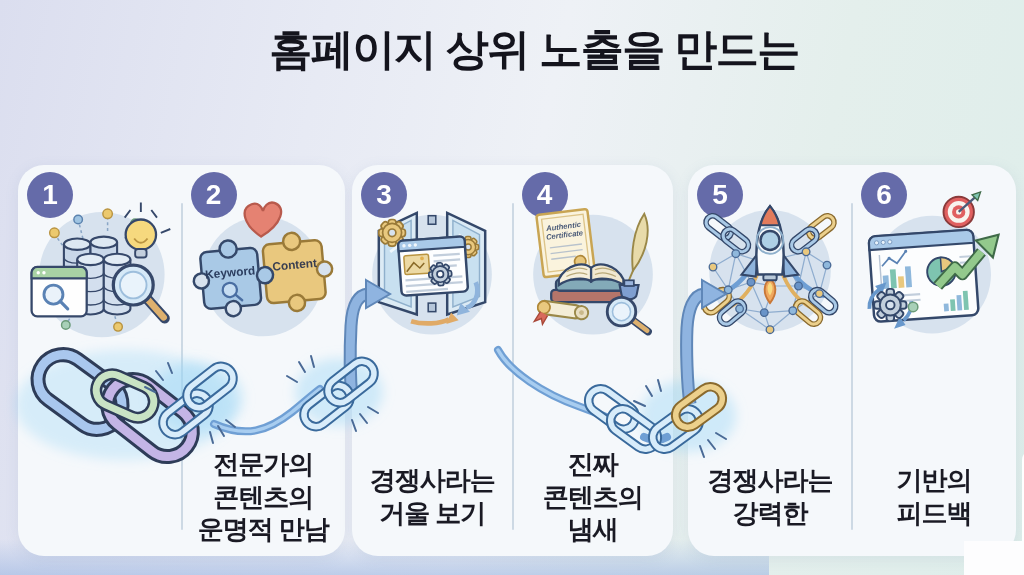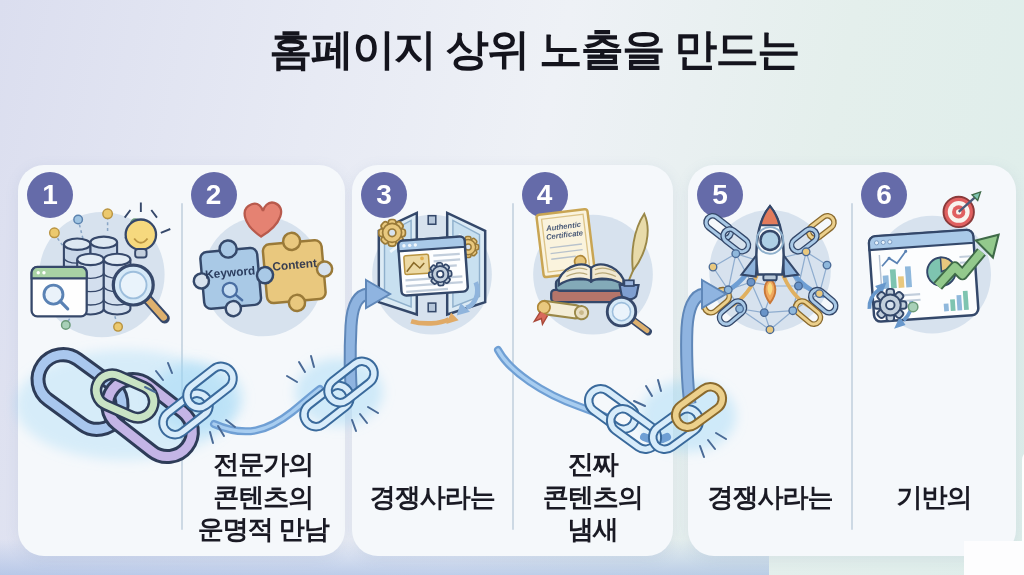--- a/index.html
+++ b/index.html
@@ -211,20 +211,21 @@
           <g>
             <path d="M58,137 a28,11 0 0 0 40,-2" fill="none" stroke="#e0aa66" stroke-width="5"></path>
             <polygon points="100,128 108,136 95,140" fill="#e0aa66"></polygon>
             <path d="M126,96 a16,19 0 0 1 -10,27" fill="none" stroke="#8fb4dc" stroke-width="5"></path>
             <polygon points="110,118 120,127 106,131" fill="#8fb4dc"></polygon>
           </g>
         </svg>
       </div>
       <div class="label">
         <div>경쟁사라는</div>
+        <div>거울 보기</div>
       </div>
     </div>
 
     <div class="panel right">
       <div class="badge">4</div>
       <div class="illus">
         <svg viewBox="0 0 160 160">
           <circle cx="80" cy="88" r="63" fill="#d7e2ee"></circle>
           <g transform="rotate(-7 50 54)">
             <rect x="24" y="22" width="54" height="66" rx="3" fill="#faf3dd" stroke="#c9a553" stroke-width="2.6"></rect>
@@ -347,20 +348,21 @@
               <circle cx="132" cy="108" r="4" fill="#e9c87e"></circle>
             <circle cx="48" cy="124" r="4" fill="#8fb8dc"></circle>
               <circle cx="74" cy="128" r="4" fill="#6a94c8"></circle>
             <circle cx="104" cy="126" r="4" fill="#8fb8dc"></circle>
               <circle cx="80" cy="146" r="4" fill="#e9c87e"></circle>
           </g>
         </svg>
       </div>
       <div class="label">
         <div>경쟁사라는</div>
+        <div>강력한</div>
       </div>
     </div>
 
     <div class="panel right">
       <div class="badge">6</div>
       <div class="illus">
         <svg viewBox="0 0 160 160">
           <circle cx="78" cy="88" r="62" fill="#d7e2ee"></circle>
           <g transform="rotate(-4 72 88)">
             <rect x="14" y="44" width="110" height="90" rx="7" fill="#fcfdfe" stroke="#34486a" stroke-width="2.6"></rect>
@@ -418,20 +420,21 @@
                   <rect x="17" y="116" width="34" height="8" rx="3"></rect>
                 </g>
               <circle cx="34" cy="120" r="11"></circle>
                 <circle cx="34" cy="120" r="4.5" fill="#d7e2ee"></circle>
             </g>
           </g>
         </svg>
       </div>
       <div class="label">
         <div>기반의</div>
+        <div>피드백</div>
       </div>
     </div>
   </div>
 
   <div class="patch-a"></div>
   <div class="patch-b"></div>
 
   <svg class="chain" viewBox="0 0 1024 575">
     <defs>
         <filter id="blur6" x="-60%" y="-60%" width="220%" height="220%">

